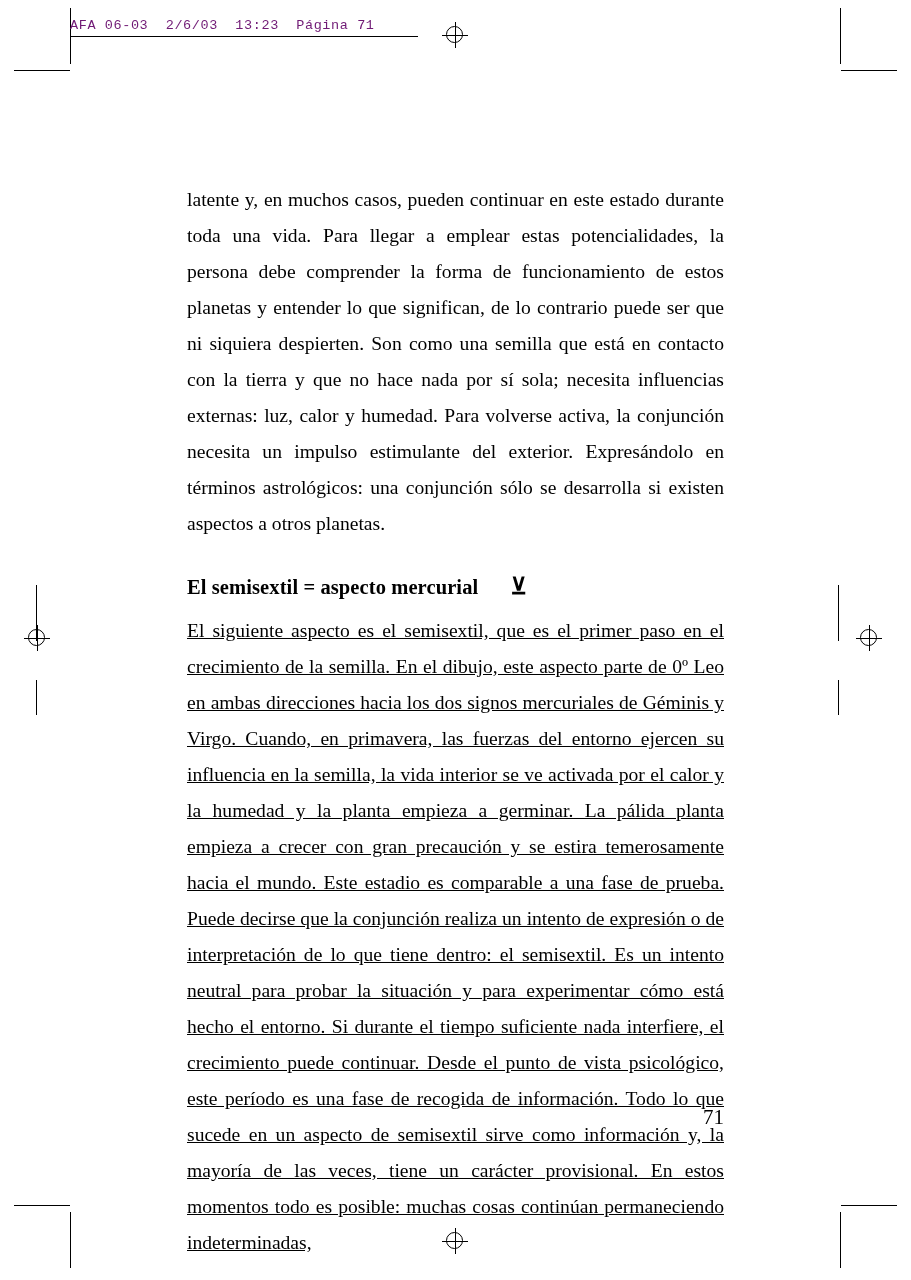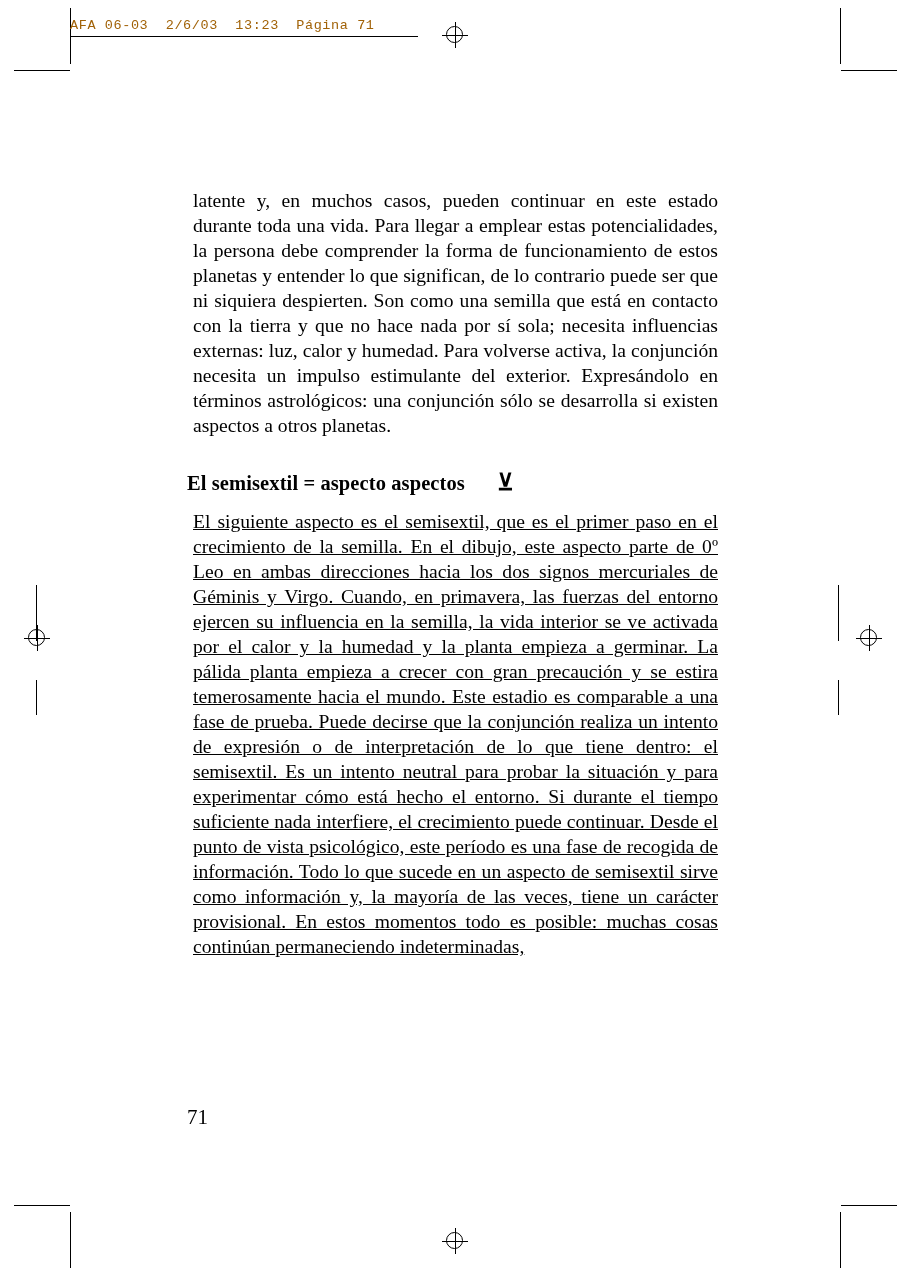--- a/index.html
+++ b/index.html
@@ -54,43 +54,43 @@
   }
 
   
   .slug {
     position: absolute;
     left: 70px;
     top: 18px;
     font-family: "Liberation Mono", monospace;
     font-size: 13.5px;
     letter-spacing: 0.6px;
-    color: #a16207;
+    color: #701a75;
     white-space: pre;
   }
   .slug-rule {
     position: absolute;
     left: 70px;
     top: 36px;
     width: 348px;
     height: 1px;
     background: #000;
   }
 
   
   .text-column {
     position: absolute;
     left: 187px;
     top: 182px;
     width: 537px;
   }
   p.body-par {
-    margin: 6px;
+    margin: 0;
     font-size: 19.6px;
-    line-height: 25px;
+    line-height: 36px;
     text-align: justify;
     text-justify: inter-word;
     -webkit-hyphens: none;
     hyphens: none;
   }
   .section-head {
     display: flex;
     align-items: center;
     margin-top: 34px;
     margin-bottom: 14px;
@@ -112,20 +112,21 @@
   }
   .par-2 {
     margin-top: 0;
     text-decoration: underline;
   }
   .folio {
     position: absolute;
     left: 187px;
     top: 1105px;
     width: 537px;
+    text-align: right;
     font-size: 21px;
   }
 </style>
 </head>
 <body>
 
 <div class="crop-line" style="left:70px; top:8px; width:1px; height:56px;"></div>
 <div class="crop-line" style="left:840px; top:8px; width:1px; height:56px;"></div>
 <div class="crop-line" style="left:14px; top:70px; width:56px; height:1px;"></div>
 <div class="crop-line" style="left:841px; top:70px; width:56px; height:1px;"></div>
@@ -162,21 +163,21 @@
 </div>
 
 <div class="slug">AFA 06-03  2/6/03  13:23  Página 71</div>
 <div class="slug-rule"></div>
 
 <div class="text-column">
 
   <p class="body-par">latente y, en muchos casos, pueden continuar en este estado durante toda una vida. Para llegar a emplear estas potencialidades, la persona debe comprender la forma de funcionamiento de estos planetas y entender lo que significan, de lo contrario puede ser que ni siquiera despierten. Son como una semilla que está en contacto con la tierra y que no hace nada por sí sola; necesita influencias externas: luz, calor y humedad. Para volverse activa, la conjunción necesita un impulso estimulante del exterior. Expresándolo en términos astrológicos: una conjunción sólo se desarrolla si existen aspectos a otros planetas.</p>
 
   <div class="section-head">
-    <h2>El semisextil = aspecto aspectos</h2>
+    <h2>El semisextil = aspecto mercurial</h2>
     <span class="glyph">⊻</span>
   </div>
 
   <p class="body-par par-2">El siguiente aspecto es el semisextil, que es el primer paso en el crecimiento de la semilla. En el dibujo, este aspecto parte de 0º Leo en ambas direcciones hacia los dos signos mercuriales de Géminis y Virgo. Cuando, en primavera, las fuerzas del entorno ejercen su influencia en la semilla, la vida interior se ve activada por el calor y la humedad y la planta empieza a germinar. La pálida planta empieza a crecer con gran precaución y se estira temerosamente hacia el mundo. Este estadio es comparable a una fase de prueba. Puede decirse que la conjunción realiza un intento de expresión o de interpretación de lo que tiene dentro: el semisextil. Es un intento neutral para probar la situación y para experimentar cómo está hecho el entorno. Si durante el tiempo suficiente nada interfiere, el crecimiento puede continuar. Desde el punto de vista psicológico, este período es una fase de recogida de información. Todo lo que sucede en un aspecto de semisextil sirve como información y, la mayoría de las veces, tiene un carácter provisional. En estos momentos todo es posible: muchas cosas continúan permaneciendo indeterminadas,</p>
 
 </div>
 
 <div class="folio">71</div>
 
 </body></html>

